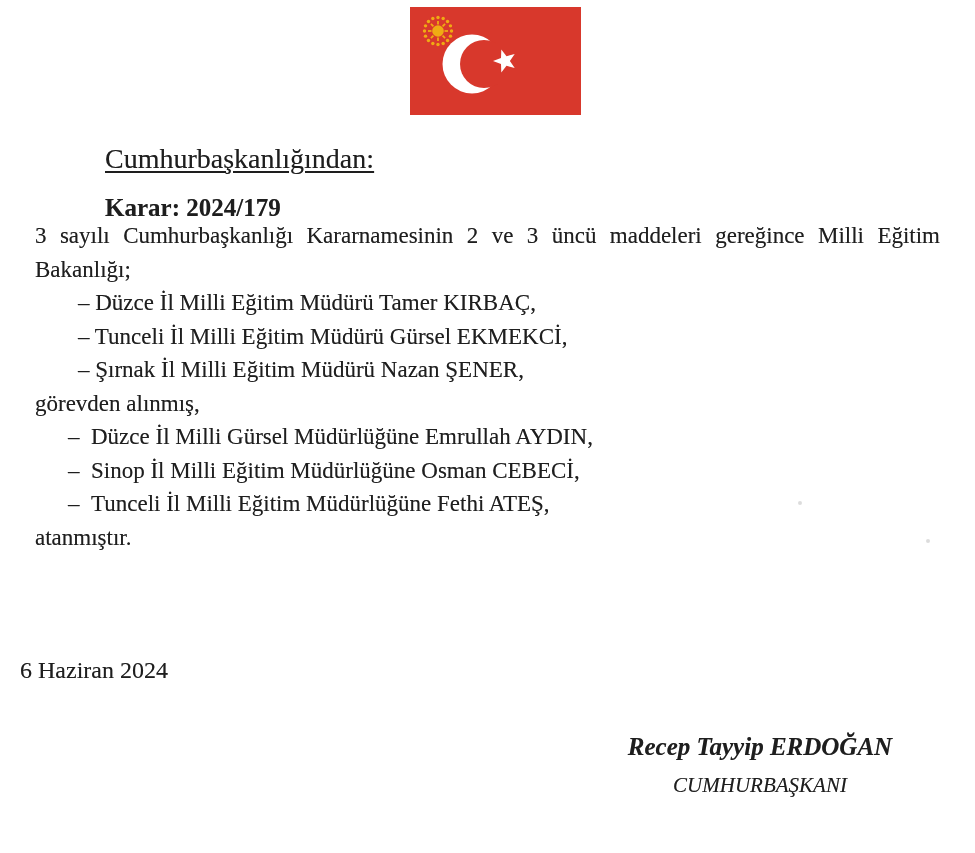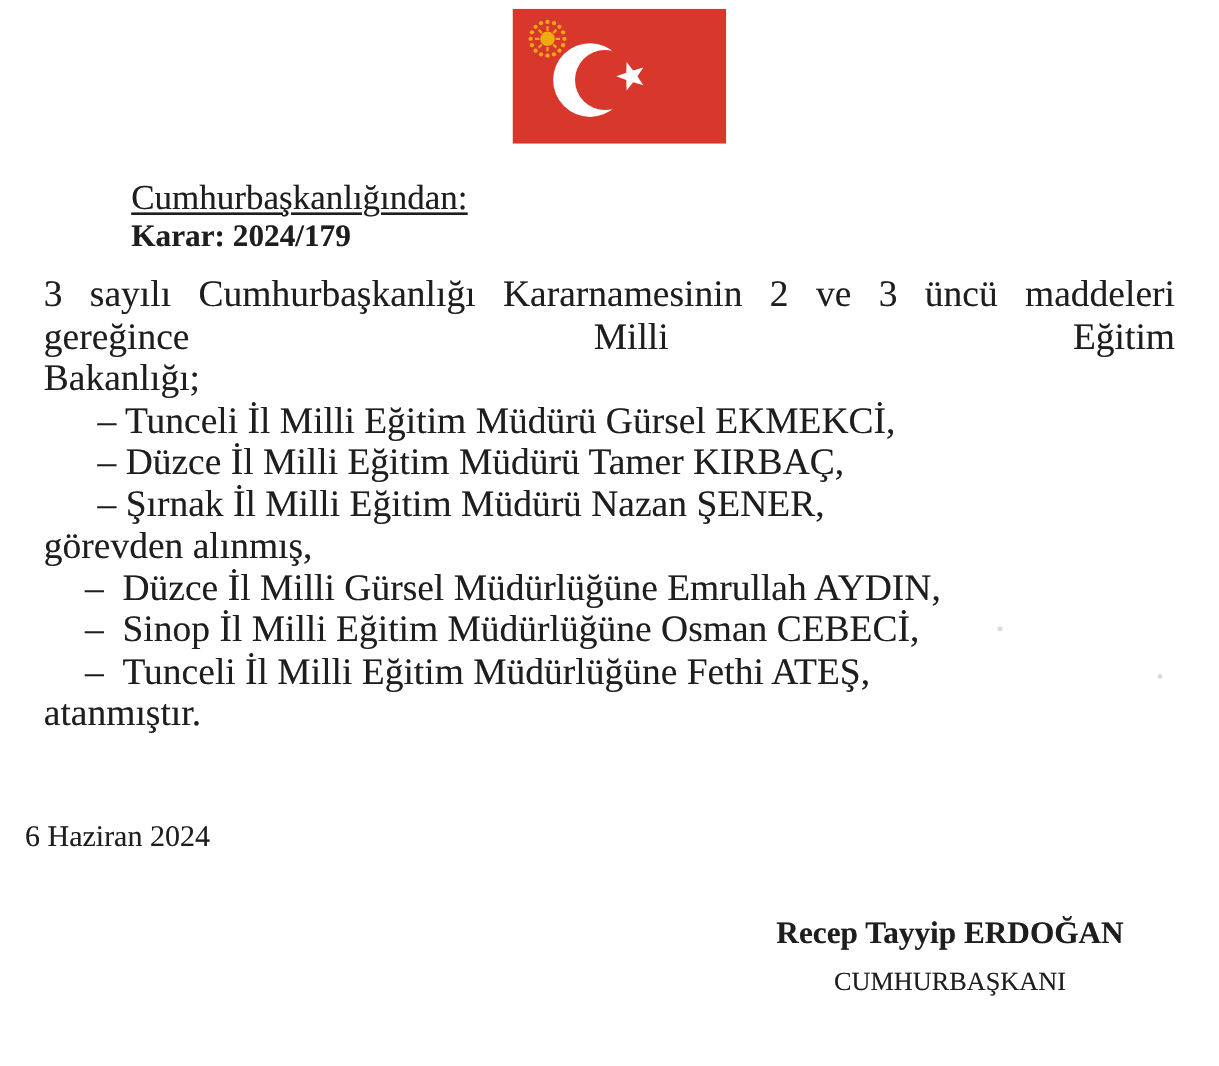--- a/index.html
+++ b/index.html
@@ -27,43 +27,44 @@
   
   .header-block { position: absolute; left: 105px; top: 143px; }
   .title {
     font-size: 28px; line-height: 32px;
     text-decoration: underline;
     text-decoration-thickness: 2px;
     text-underline-offset: 3px;
   }
   .decision {
     font-size: 25px; line-height: 28px; font-weight: bold;
-    margin-top: 1px;
+    margin-top: 19px;
   }
 
   
   .doc-body {
     position: absolute; left: 35px; right: 35px; top: 219px;
-    font-size: 30px; line-height: 33.5px;
+    font-size: 23px; line-height: 33.5px;
   }
   .line { white-space: normal; }
   .justify-line { text-align: justify; text-align-last: justify; }
   .indent-a { padding-left: 43px; }
   .indent-b { padding-left: 33px; }
 
   
   .date-line {
     position: absolute; left: 20px; right: 0; top: 655px;
     text-align: left; font-size: 24px; line-height: 30px;
   }
 
   
   .signature {
     position: absolute; left: 580px; top: 728px; width: 360px;
     text-align: center;
+    font-style: italic;
   }
   .sig-name { font-size: 25px; line-height: 38px; font-weight: bold; }
   .sig-title { font-size: 21px; line-height: 38px; }
 
   
   .speck {
     position: absolute; width: 4px; height: 4px; border-radius: 50%;
     background: #bfbfbf; opacity: 0.55;
   }
   .speck-1 { left: 798px; top: 501px; }
@@ -117,22 +118,22 @@
 
   <div class="header-block">
     <div class="title">Cumhurbaşkanlığından:</div>
     <div class="decision">Karar: 2024/179</div>
   </div>
 
   <div class="doc-body">
     <div class="line justify-line">3 sayılı Cumhurbaşkanlığı Kararnamesinin 2 ve 3 üncü maddeleri gereğince Milli Eğitim</div>
     <div class="line">Bakanlığı;</div>
 
+    <div class="line indent-a">– Düzce İl Milli Eğitim Müdürü Tamer KIRBAÇ,</div>
     <div class="line indent-a">– Tunceli İl Milli Eğitim Müdürü Gürsel EKMEKCİ,</div>
-    <div class="line indent-a">– Düzce İl Milli Eğitim Müdürü Tamer KIRBAÇ,</div>
     <div class="line indent-a">– Şırnak İl Milli Eğitim Müdürü Nazan ŞENER,</div>
 
     <div class="line">görevden alınmış,</div>
 
     <div class="line indent-b">– Düzce İl Milli Gürsel Müdürlüğüne Emrullah AYDIN,</div>
     <div class="line indent-b">– Sinop İl Milli Eğitim Müdürlüğüne Osman CEBECİ,</div>
     <div class="line indent-b">– Tunceli İl Milli Eğitim Müdürlüğüne Fethi ATEŞ,</div>
 
     <div class="line">atanmıştır.</div>
   </div>

